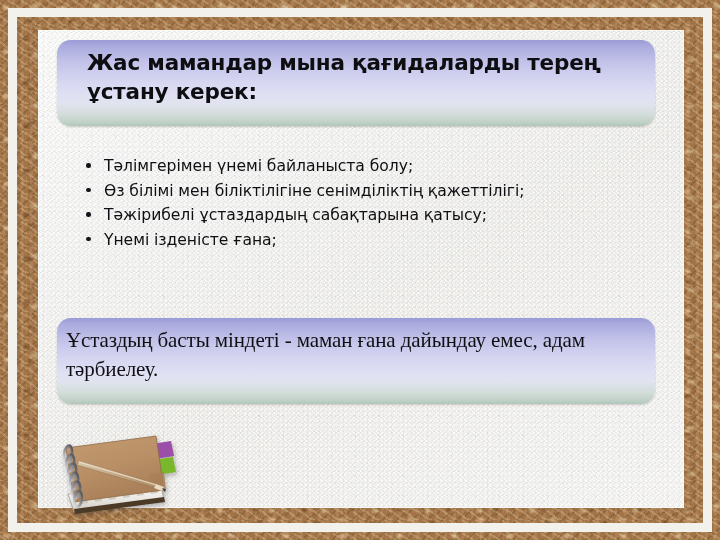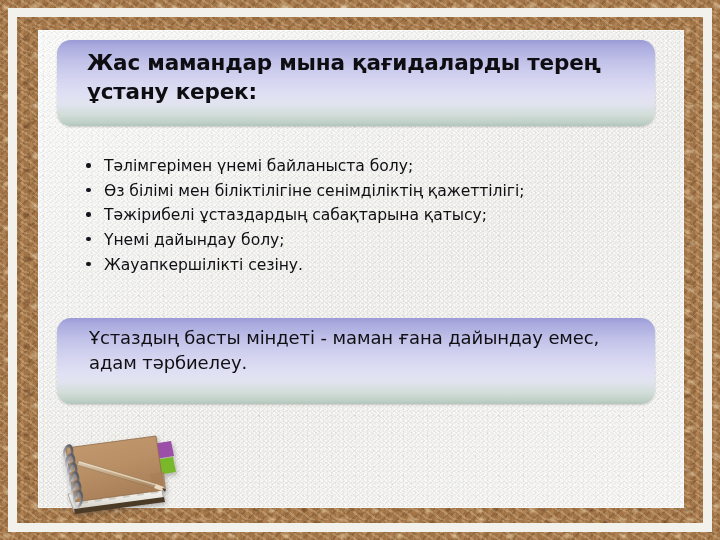--- a/index.html
+++ b/index.html
@@ -104,27 +104,28 @@
     white-space: pre-line;
     margin-left: 16px;
   }
 
   #quote-box {
     left: 57px;  top: 318px;
     width: 598px; height: 86px;
   }
   #quote-text {
     position: absolute;
-    left: 32px; right: 12px; top: 8px;
-    font-size: 18px;
+    left: 9px; right: 12px; top: 8px;
+    font-size: 21px;
     font-weight: normal;
     line-height: 1.38;
     color: #101014;
     letter-spacing: -0.1px;
     white-space: pre-line;
+    font-family: Liberation Serif, serif;
   }
 
   
   #bullet-list {
     position: absolute;
     left: 62px;
     top: 138px;
     width: 580px;
     margin: 16px;
     padding: 0;
@@ -184,22 +185,21 @@
   <div class="paper"></div>
 
   <div class="gbox" id="title-box">
     <div id="title-text">Жас мамандар мына қағидаларды терең ұстану керек:</div>
   </div>
 
   <ul id="bullet-list">
     <li><span>Тәлімгерімен үнемі байланыста болу;</span></li>
     <li><span>Өз білімі мен біліктілігіне сенімділіктің қажеттілігі;</span></li>
     <li><span>Тәжірибелі ұстаздардың сабақтарына қатысу;</span></li>
-    <li><span>Үнемі дайындау болу;</span></li>
-    <li><span>Жауапкершілікті сезіну.</span></li>
+    <li><span>Үнемі ізденісте ғана;</span></li>
   </ul>
 
   <div class="gbox" id="quote-box">
     <div id="quote-text">Ұстаздың басты міндеті - маман ғана дайындау емес, адам тәрбиелеу.</div>
   </div>
 
   <svg id="notebook" viewBox="0 0 140 86">
     <defs>
       <linearGradient id="coverG" x1="0" y1="0" x2="0.4" y2="1">
         <stop offset="0%" stop-color="#c49a71"></stop>

